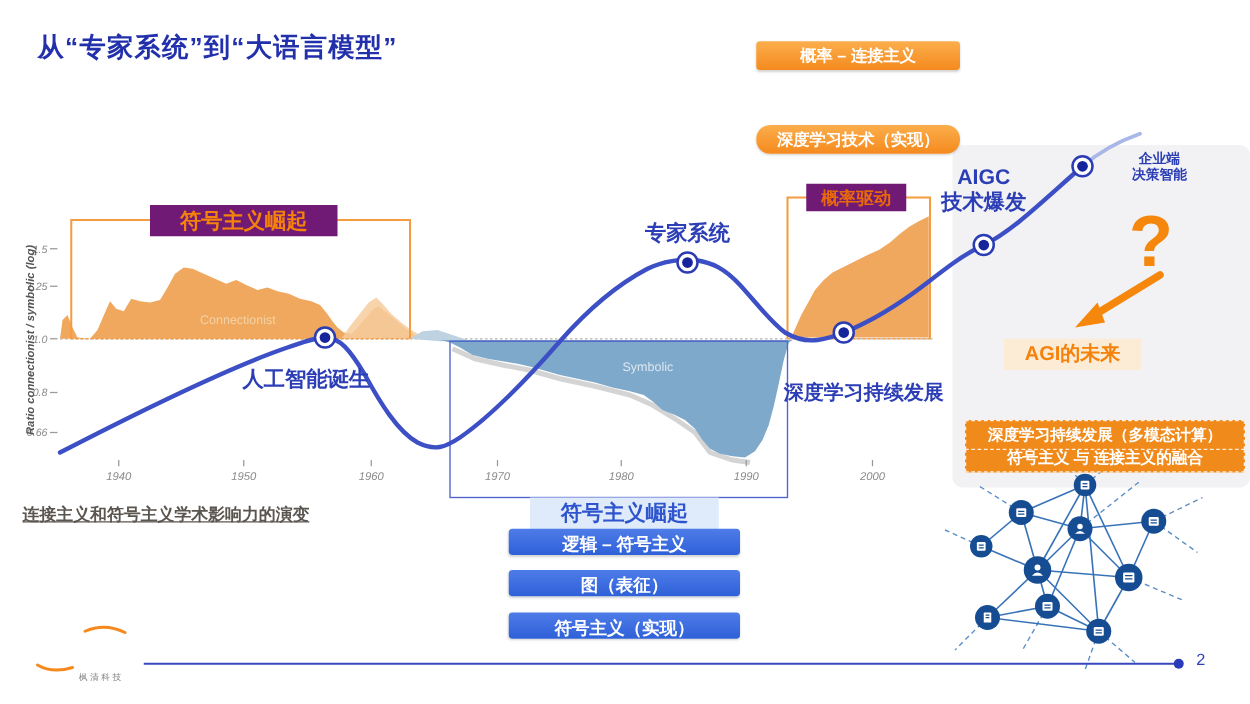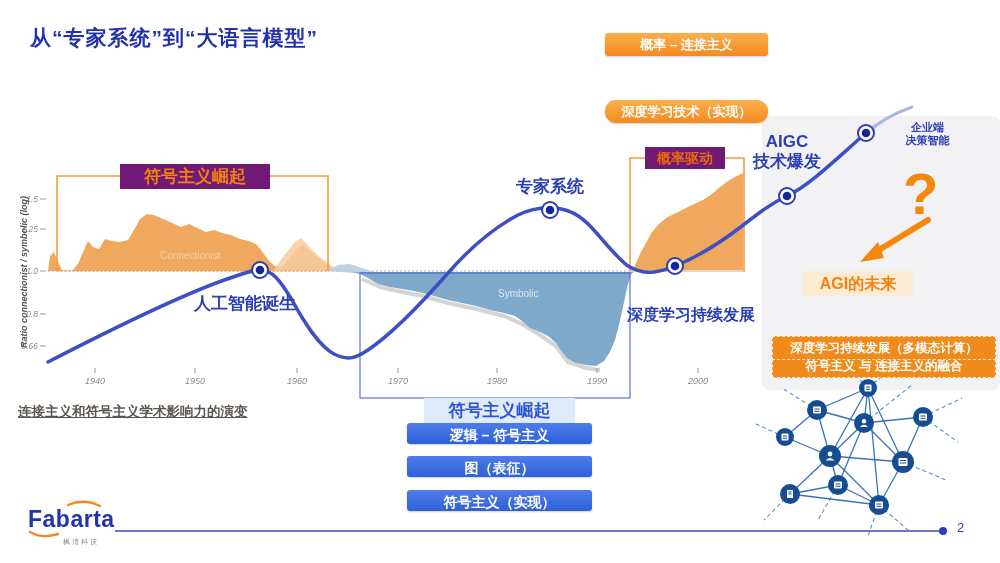--- a/index.html
+++ b/index.html
@@ -277,17 +277,16 @@
   <div class="abs agi-title">AGI的未来</div>
   <div class="abs agi-item" style="top:307px;margin-top:47px;">符号主义 与 连接主义的融合</div>
   <div class="abs agi-item" style="top:336px;">深度学习持续发展（多模态计算）</div>
 
   <div class="abs tag tag-blue" style="top:423px;">逻辑 – 符号主义</div>
   <div class="abs tag tag-blue" style="top:456px;">图（表征）</div>
   <div class="abs tag tag-blue" style="top:490px;">符号主义（实现）</div>
 
   <div class="abs caption">连接主义和符号主义学术影响力的演变</div>
 
-  <div class="abs logo-text">Fabarta</div>
   <div class="abs logo-sub">枫清科技</div>
   <div class="abs page-num">2</div>
 
 </div>
 
 </body></html>

